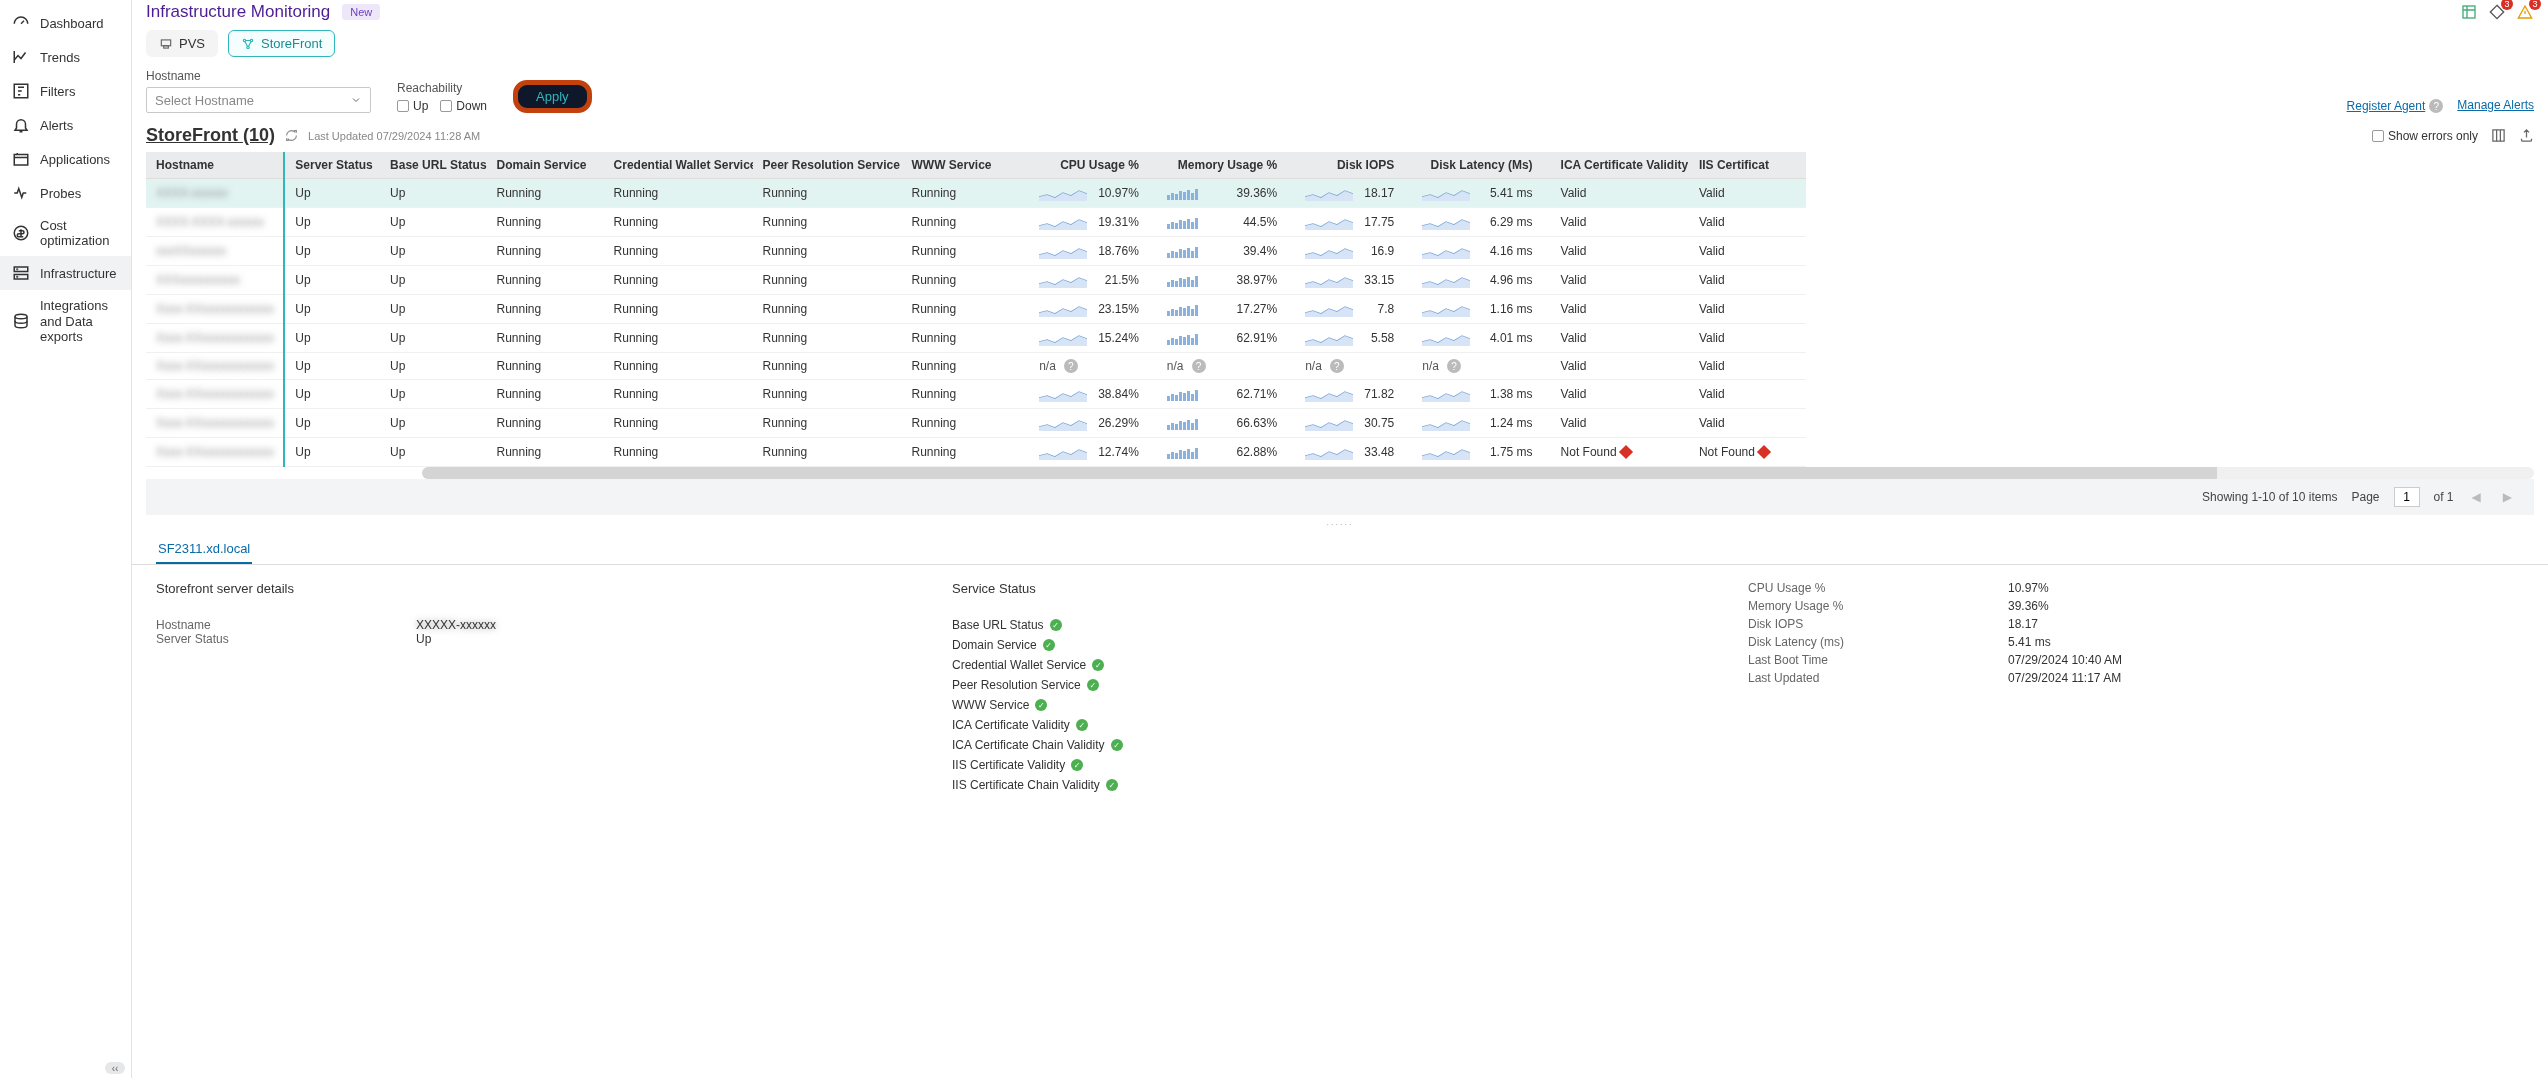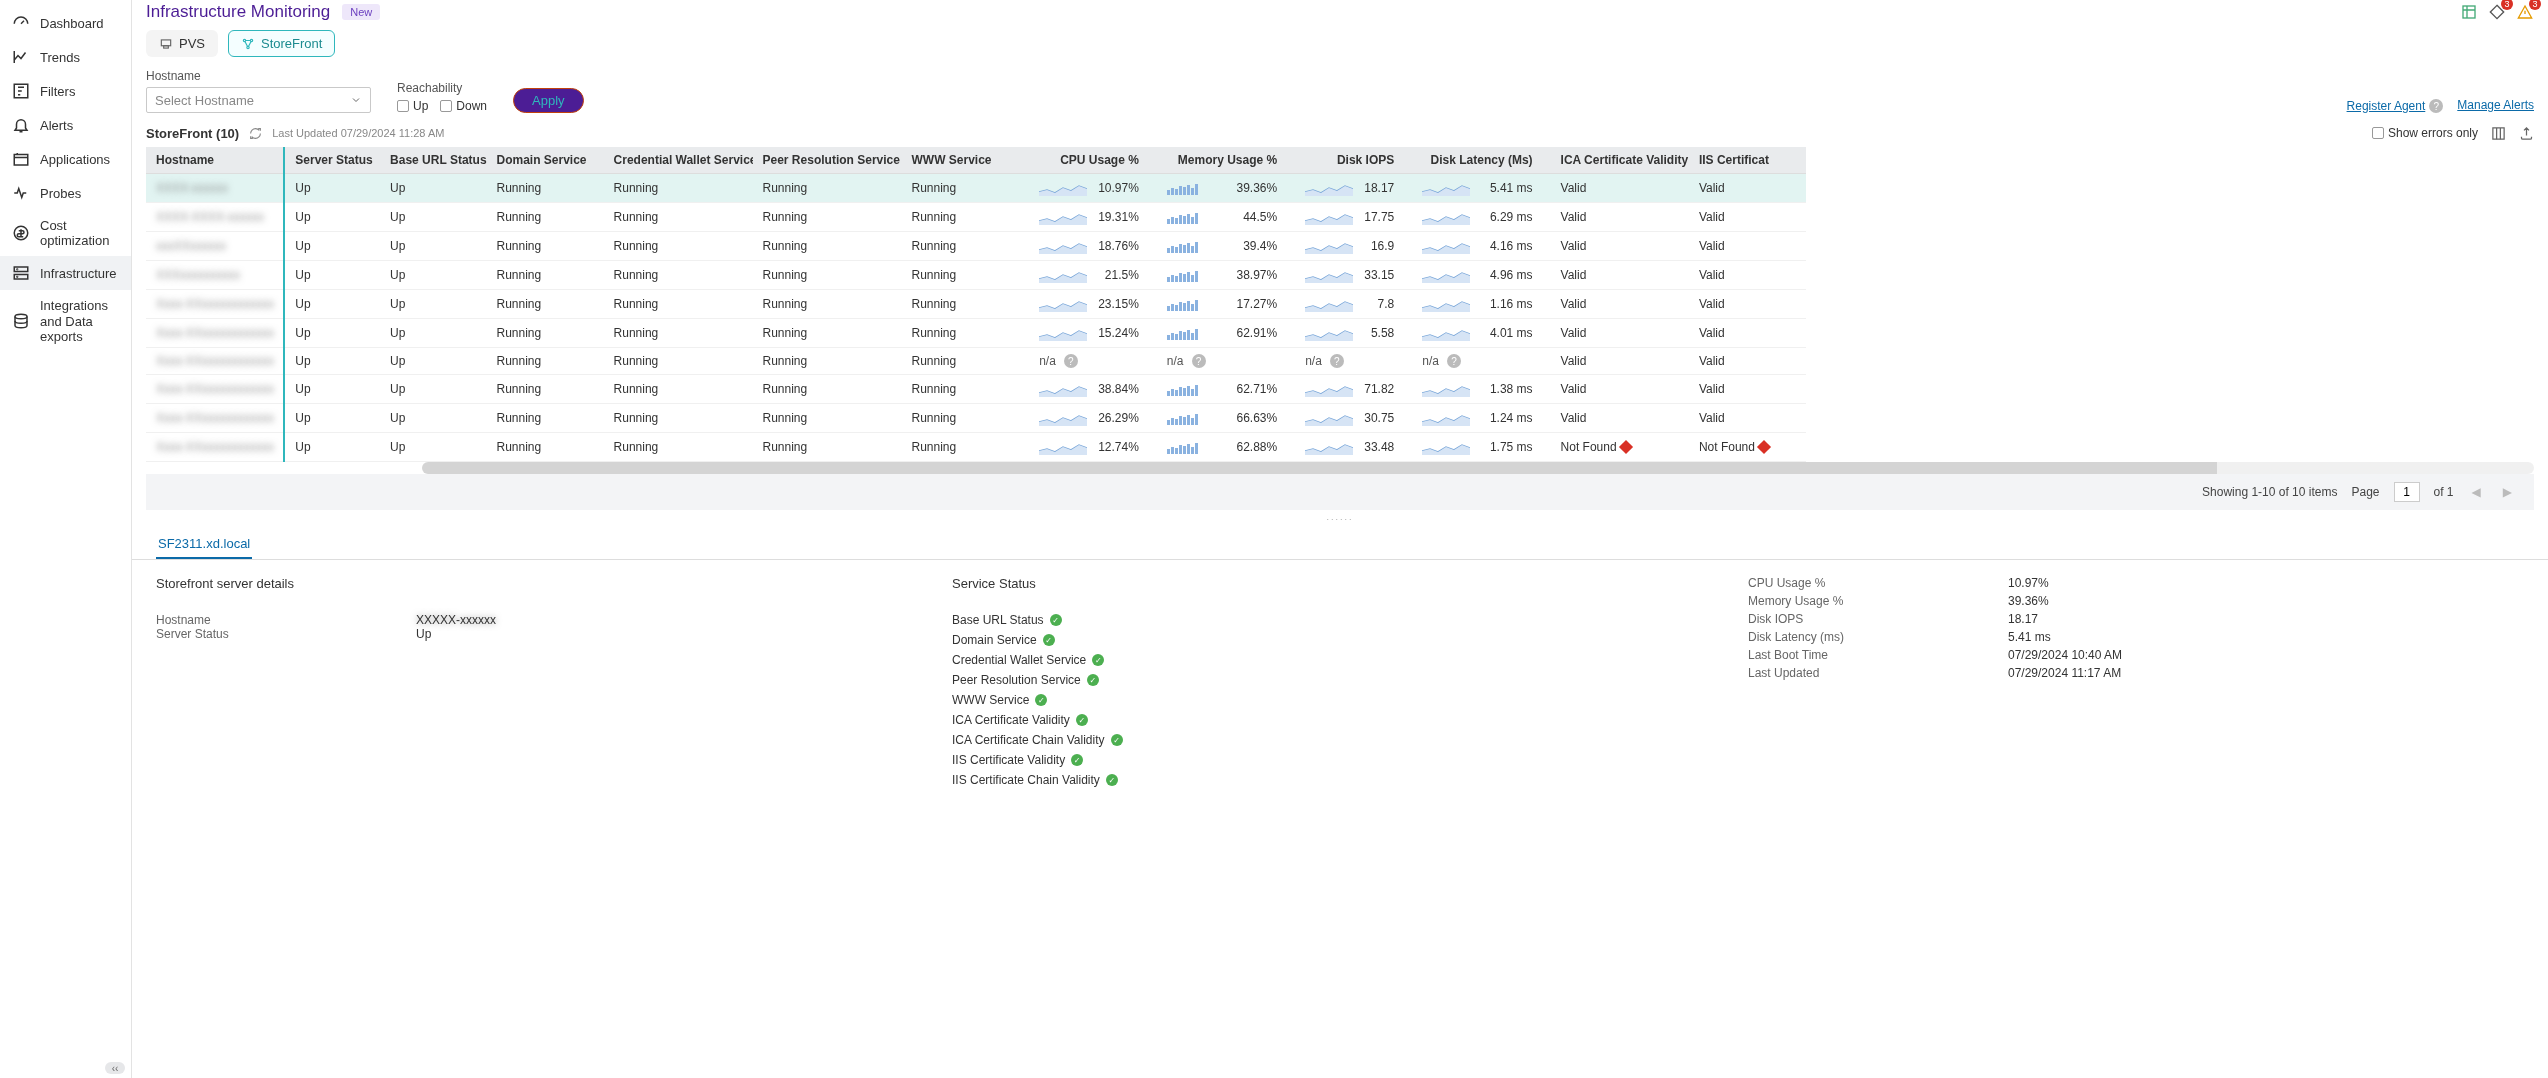--- a/index.html
+++ b/index.html
@@ -30,27 +30,27 @@
 .pill-tab.active { background:#f4feff; border:1px solid #2fb7bc; color:#1c8b90; }
 .pill-tab-ico { width:14px; height:14px; display:flex; align-items:center; justify-content:center; }
 
 .filter-bar { display:flex; align-items:flex-end; padding:0 14px 8px 14px; gap:26px; }
 .filter-group { display:flex; flex-direction:column; gap:4px; }
 .filter-label { font-size:12px; color:#555; }
 .hostname-select { width:225px; height:26px; border:1px solid #c9c9c9; border-radius:2px; display:flex; align-items:center; justify-content:space-between; padding:0 8px; color:#888; font-size:13px; cursor:pointer; }
 .reach-row { display:flex; gap:12px; align-items:center; }
 .checkbox-row { display:flex; align-items:center; gap:4px; font-size:12px; cursor:pointer; }
 .chk { width:12px; height:12px; border:1px solid #999; border-radius:2px; }
-.apply-btn { border:1px solid #c2410c; color:#2fb7bc; background:#4c1d95; border-radius:14px; padding:4px 18px; font-size:13px; cursor:pointer; }
+.apply-btn { border:5px solid #c2410c; color:#2fb7bc; background:#0f172a; border-radius:14px; padding:4px 18px; font-size:13px; cursor:pointer; }
 .filter-right { margin-left:auto; display:flex; align-items:center; gap:14px;text-align:center; }
 .link { color:#0b6aa8; text-decoration:underline; font-size:12px; cursor:pointer; }
 .help-dot { width:14px; height:14px; border-radius:50%; background:#bbb; color:#fff; font-size:10px; display:inline-flex; align-items:center; justify-content:center; margin-left:4px; }
 
 .table-header-bar { display:flex; align-items:center; padding:4px 14px 6px 14px; gap:10px; }
-.table-title { font-size:13px; font-weight:600; }
+.table-title { font-size:18px; font-weight:600;text-decoration:underline; }
 .refresh-ico { width:13px; height:13px; color:#888; }
 .last-updated { font-size:11px; color:#888; }
 .table-header-right { margin-left:auto; display:flex; align-items:center; gap:12px; }
 .small-ico-btn { width:16px; height:16px; display:flex; align-items:center; justify-content:center; color:#666; cursor:pointer; }
 
 .table-wrap { position:relative; overflow:hidden; padding:0 14px; flex-shrink:0; }
 .table-scroll { overflow-x:auto; }
 table { border-collapse:collapse; width:1660px; table-layout:fixed; }
 th, td { text-align:left; font-size:12px; padding:6px 10px; white-space:nowrap; overflow:hidden; }
 th { background:#e9ebed; font-weight:600; color:#333; border-bottom:1px solid #ddd; }

